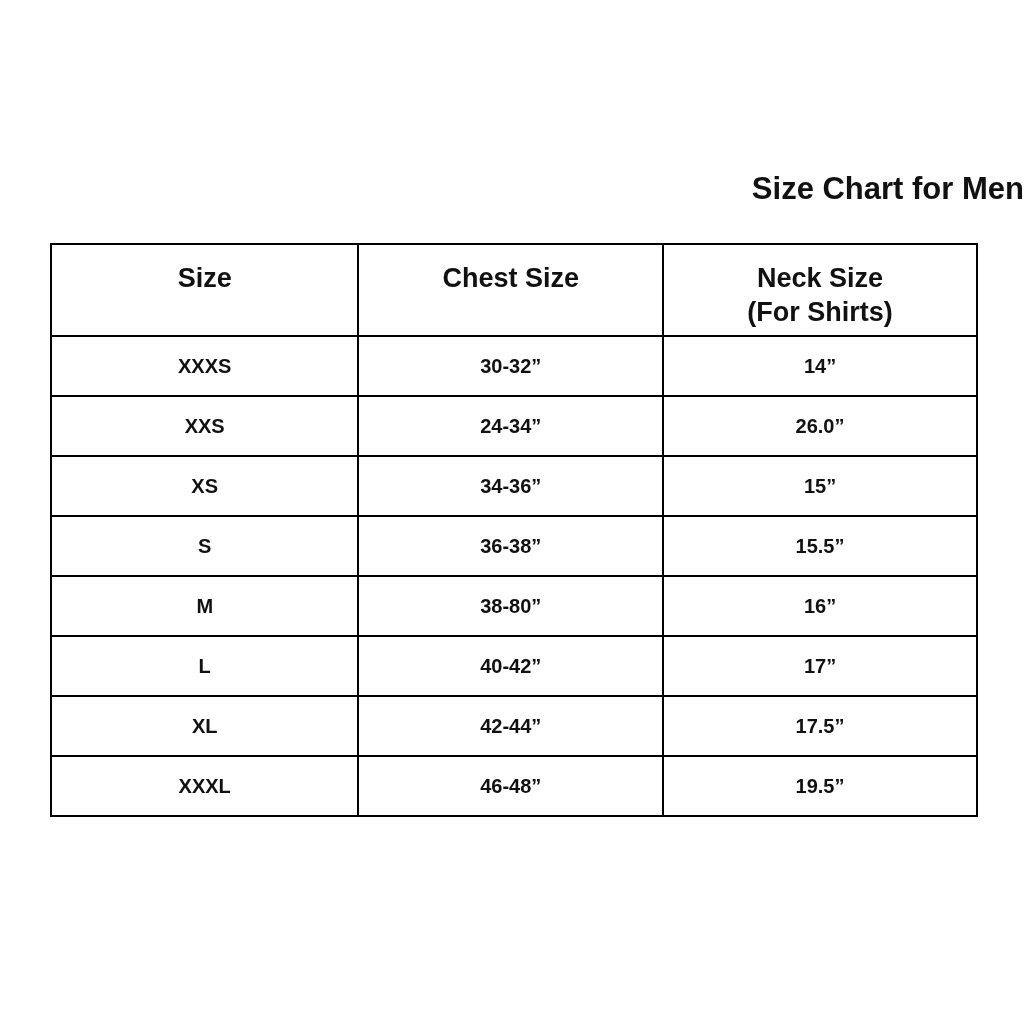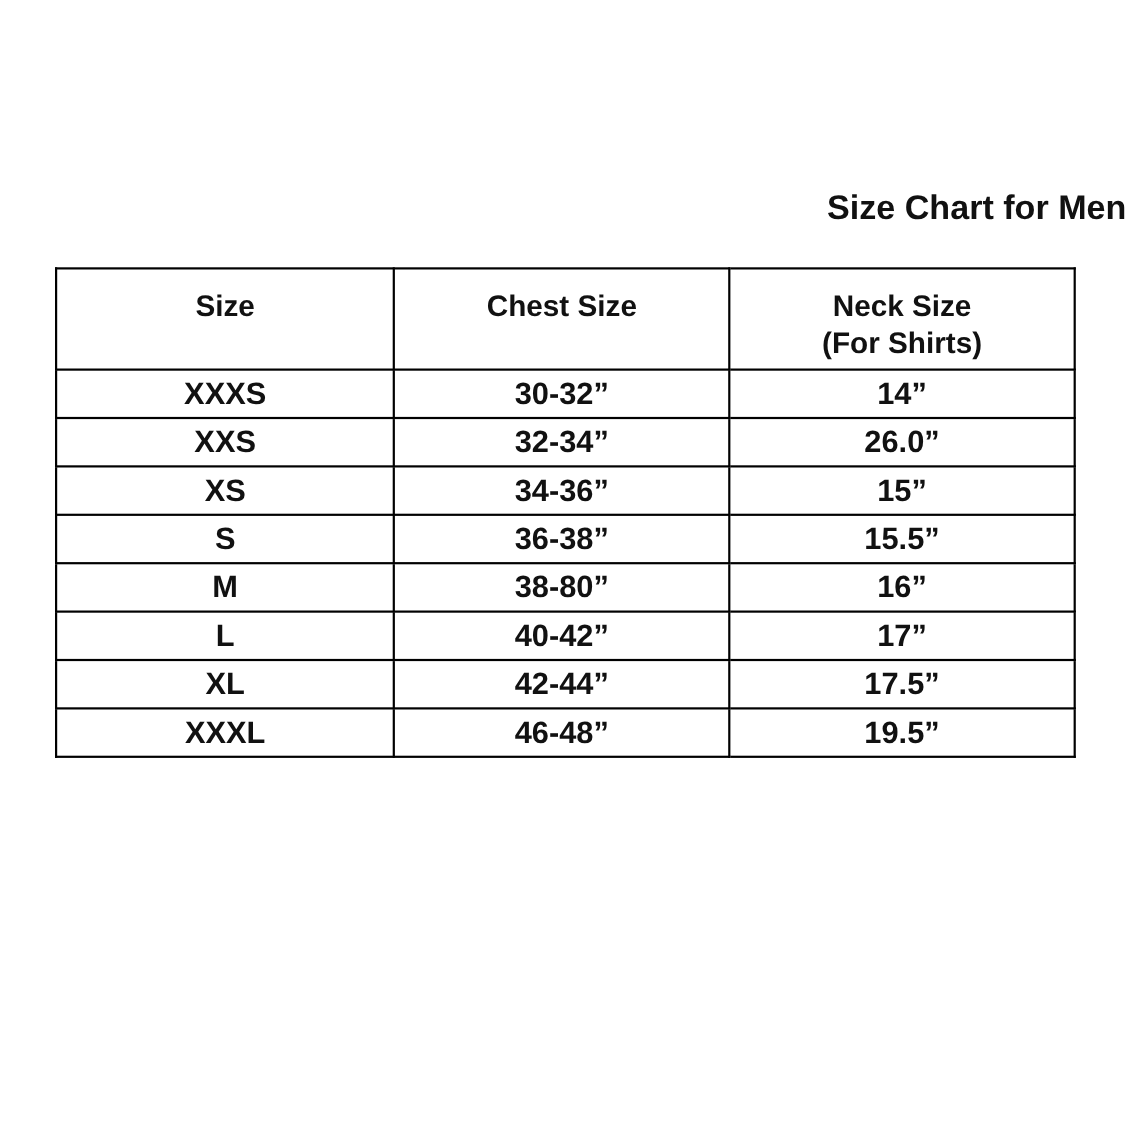--- a/index.html
+++ b/index.html
@@ -47,23 +47,23 @@
     margin-top: 21px;
   }
   .size-table th {
     height: 92px;
     vertical-align: top;
     padding-top: 17px;
     font-size: 27px;
     line-height: 1.25;
   }
   .size-table td {
-    height: 44px;
+    height: 60px;
     vertical-align: middle;
-    font-size: 28px;
+    font-size: 20px;
   }
   .header-line { display: block; }
 </style>
 </head>
 <body>
 
 <div class="canvas">
 
   <div class="page-title">Size Chart for Men</div>
 
@@ -88,21 +88,21 @@
       </tr>
     </thead>
     <tbody>
       <tr>
         <td>XXXS</td>
         <td>30-32”</td>
         <td>14”</td>
       </tr>
       <tr>
         <td>XXS</td>
-        <td>32-34”</td>
+        <td>24-34”</td>
         <td>26.0”</td>
       </tr>
       <tr>
         <td>XS</td>
         <td>34-36”</td>
         <td>15”</td>
       </tr>
       <tr>
         <td>S</td>
         <td>36-38”</td>

